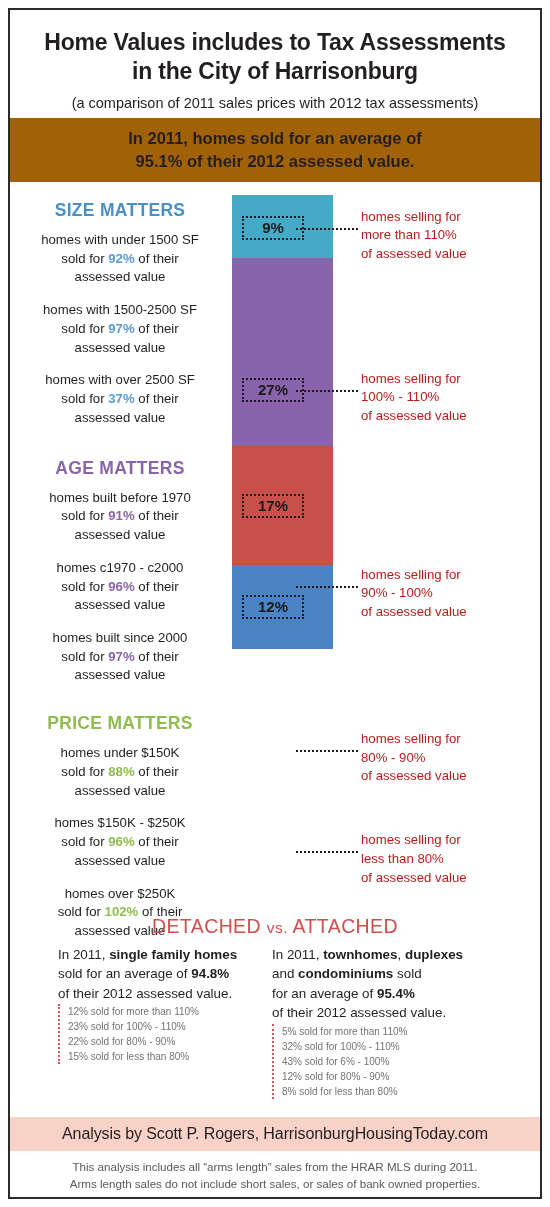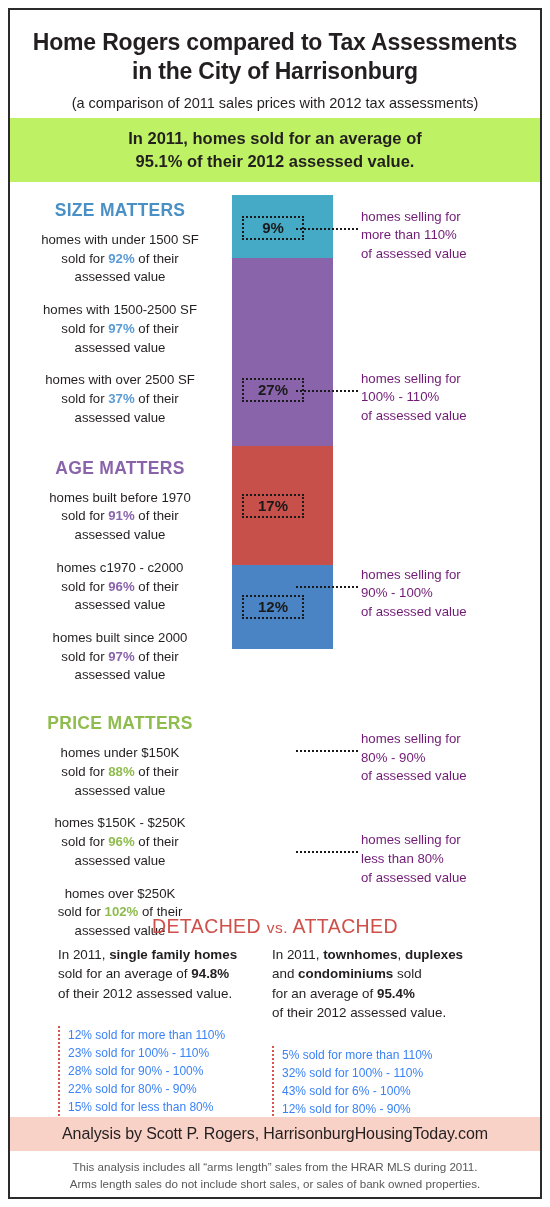--- a/index.html
+++ b/index.html
@@ -51,21 +51,21 @@
     margin-top: 9px;
   }
 
   
   .banner {
     position: absolute;
     left: 10px;
     top: 118px;
     width: 530px;
     height: 64px;
-    background: #bef264;
+    background: #a16207;
     display: flex;
     align-items: center;
     justify-content: center;
   }
   .banner-text {
     font-size: 16.5px;
     font-weight: bold;
     color: #231f20;
     text-align: center;
     line-height: 1.42;
@@ -132,21 +132,21 @@
     color: #1a1a1a;
     box-sizing: border-box;
   }
 
   
   .rlabel {
     position: absolute;
     left: 361px;
     width: 175px;
     font-size: 13.2px;
-    color: #701a75;
+    color: #b91c1c;
     line-height: 1.42;
     text-align: left;
   }
   .connector {
     position: absolute;
     left: 296px;
     width: 62px;
     height: 0;
     border-top: 2px dotted #1a1a1a;
   }
@@ -175,25 +175,25 @@
   .dva-col { width: 50%; box-sizing: border-box; }
   .dva-col.left  { padding-left: 38px; padding-right: 10px; }
   .dva-col.right { padding-left: 22px; padding-right: 6px; }
   .dva-lead {
     font-size: 13.4px;
     color: #231f20;
     line-height: 1.45;
   }
   .dva-lead b { font-weight: bold; }
   .dva-list {
-    margin-top: 23px;
+    margin-top: 1px;
     padding-left: 8px;
     border-left: 2px dotted #d9534f;
-    font-size: 12px;
-    color: #3b82f6;
+    font-size: 10px;
+    color: #737373;
     line-height: 1.5;
   }
   .dva-list div { white-space: nowrap; }
 
   
   .footer-band {
     position: absolute;
     left: 10px;
     top: 1117px;
     width: 530px;
@@ -221,21 +221,21 @@
   }
 </style>
 </head>
 <body>
 
 <div id="infographic">
   <div class="frame"></div>
 
   <div class="header">
     <div class="title">
-      <div>Home Rogers compared to Tax Assessments</div>
+      <div>Home Values includes to Tax Assessments</div>
       <div>in the City of Harrisonburg</div>
     </div>
     <div class="subtitle">(a comparison of 2011 sales prices with 2012 tax assessments)</div>
   </div>
 
   <div class="banner">
     <div class="banner-text">
       <div>In 2011, homes sold for an average of</div>
       <div>95.1% of their 2012 assessed value.</div>
     </div>
@@ -359,21 +359,20 @@
   <div class="dva-cols">
     <div class="dva-col left">
       <div class="dva-lead">
         <span>In 2011, </span><b>single family homes</b><br>
         <span>sold for an average of </span><b>94.8%</b><br>
         <span>of their 2012 assessed value.</span>
       </div>
       <div class="dva-list">
         <div>12% sold for more than 110%</div>
         <div>23% sold for 100% - 110%</div>
-        <div>28% sold for 90% - 100%</div>
         <div>22% sold for 80% - 90%</div>
         <div>15% sold for less than 80%</div>
       </div>
     </div>
 
     <div class="dva-col right">
       <div class="dva-lead">
         <span>In 2011, </span><b>townhomes</b><span>, </span><b>duplexes</b><br>
         <span>and </span><b>condominiums</b><span> sold</span><br>
         <span>for an average of </span><b>95.4%</b><br>

